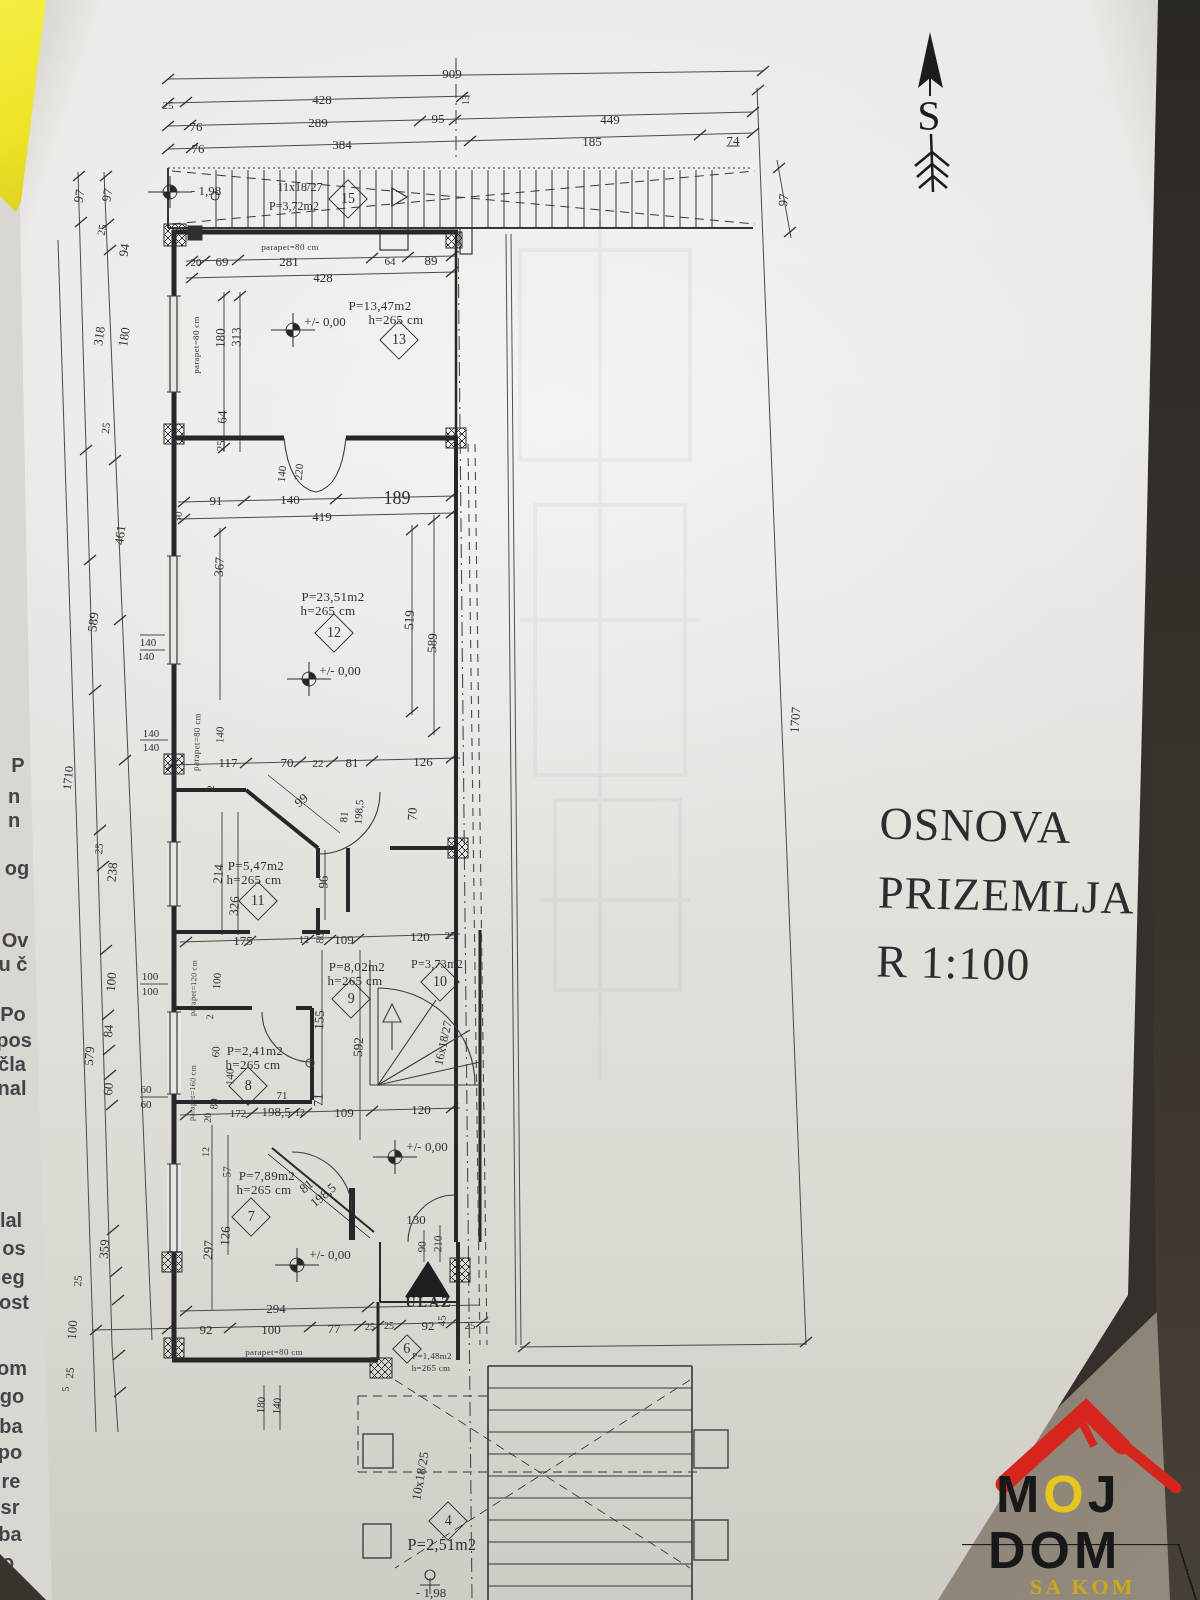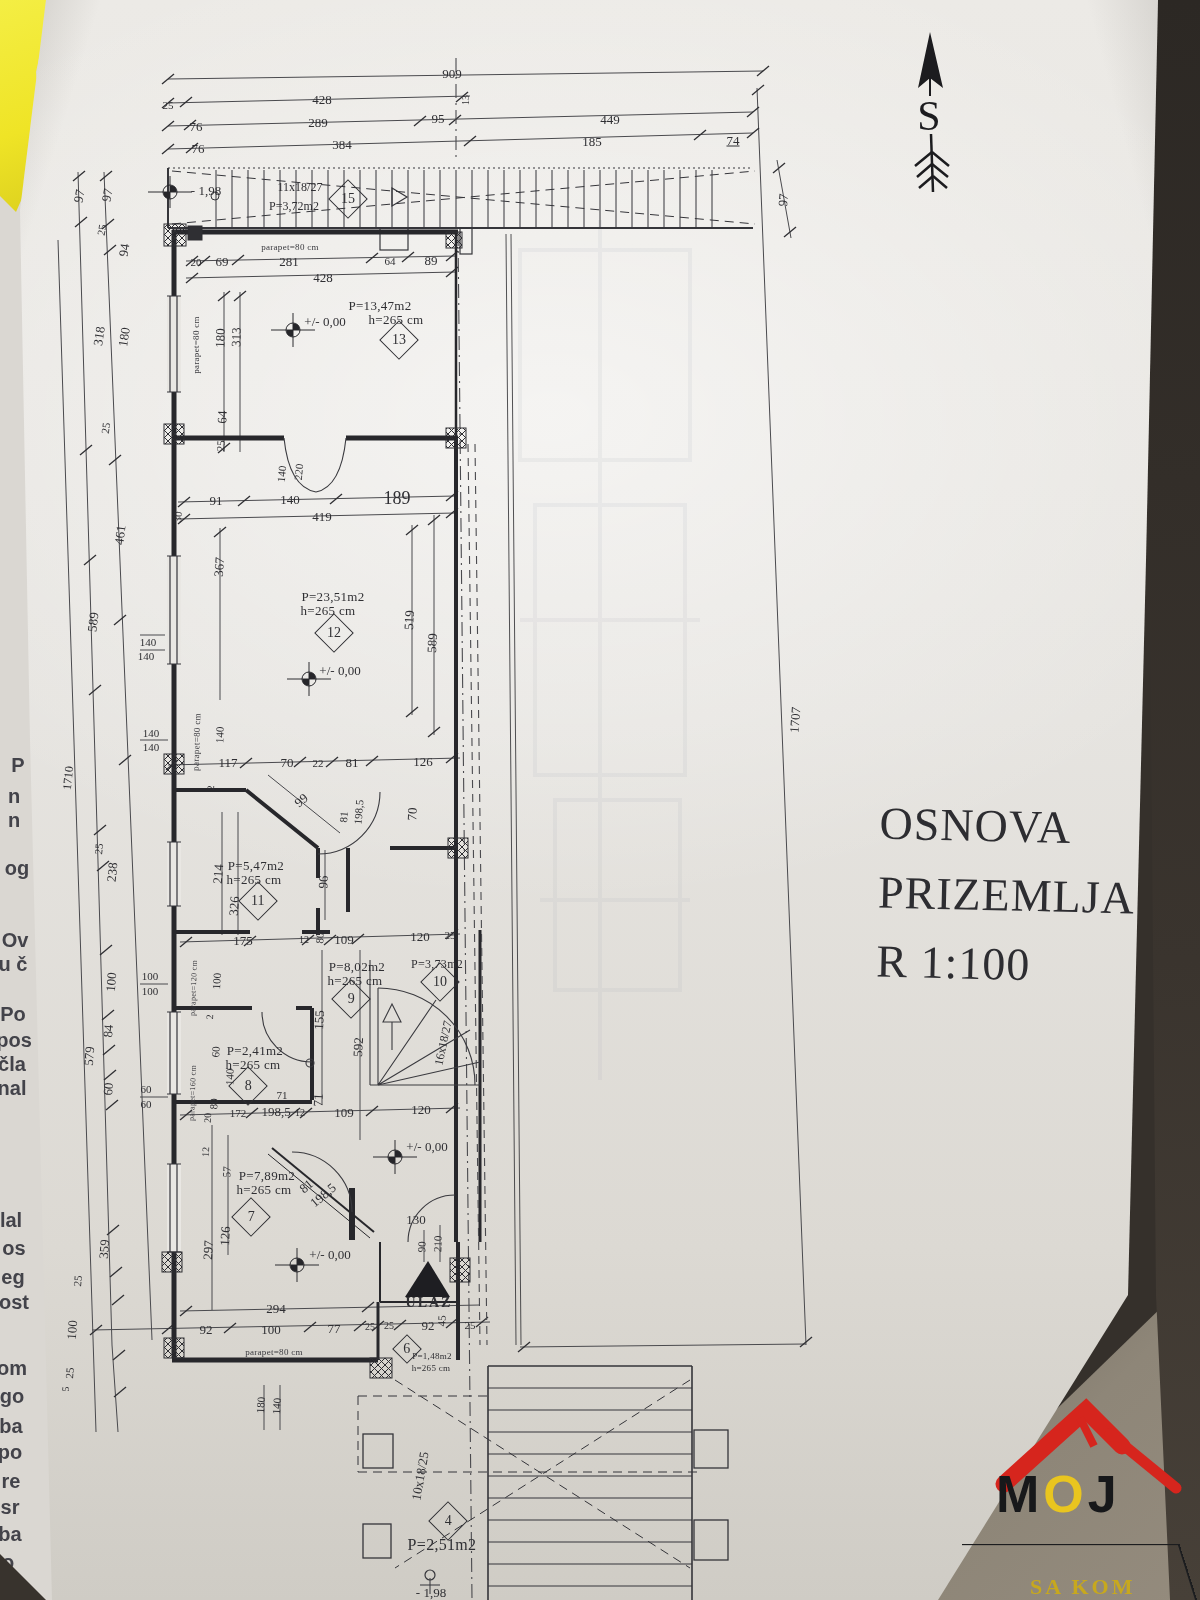--- a/index.html
+++ b/index.html
@@ -565,14 +565,15 @@
 </div>
 
 <div class="logo">
   <svg width="238" height="110" viewBox="0 0 238 110">
     <path d="M42 96 L124 22 L160 58" stroke="#d6251d" stroke-width="17" fill="none" stroke-linecap="round"></path>
     <path d="M148 46 L214 100" stroke="#d6251d" stroke-width="11" fill="none" stroke-linecap="round"></path>
     <path d="M118 30 L132 58" stroke="#d6251d" stroke-width="8" fill="none"></path>
   </svg>
   <div class="banner"></div>
   <div class="word l1"><span>M</span><span class="o">O</span><span>J</span></div>
+  <div class="word l2">DOM</div>
   <div class="sub">SA KOM</div>
 </div>
 
 </body></html>

